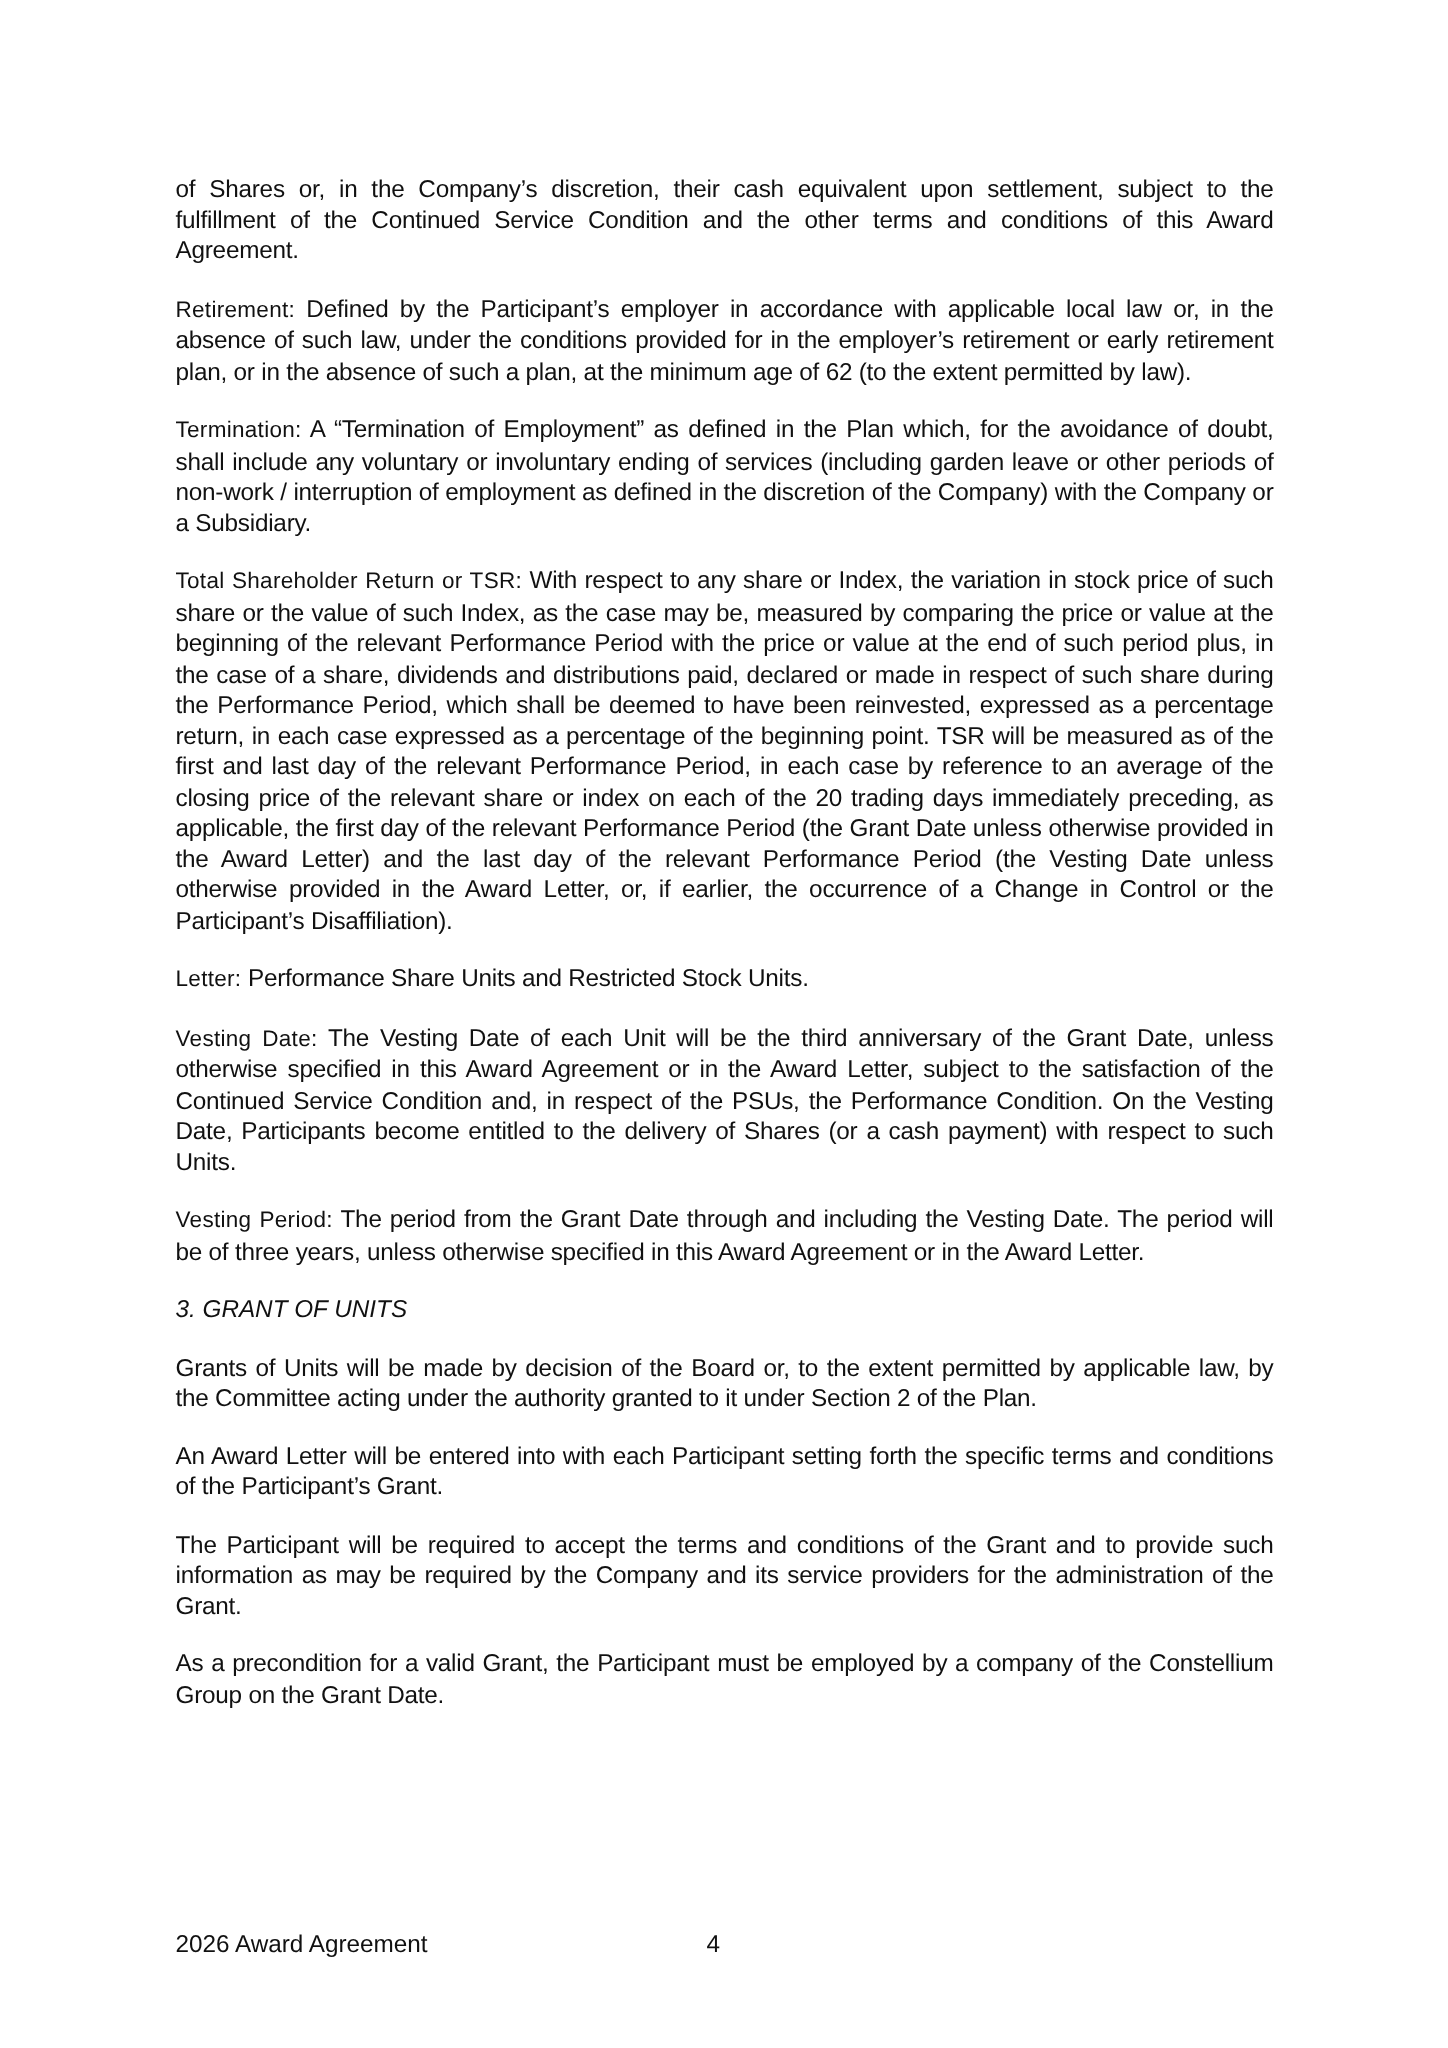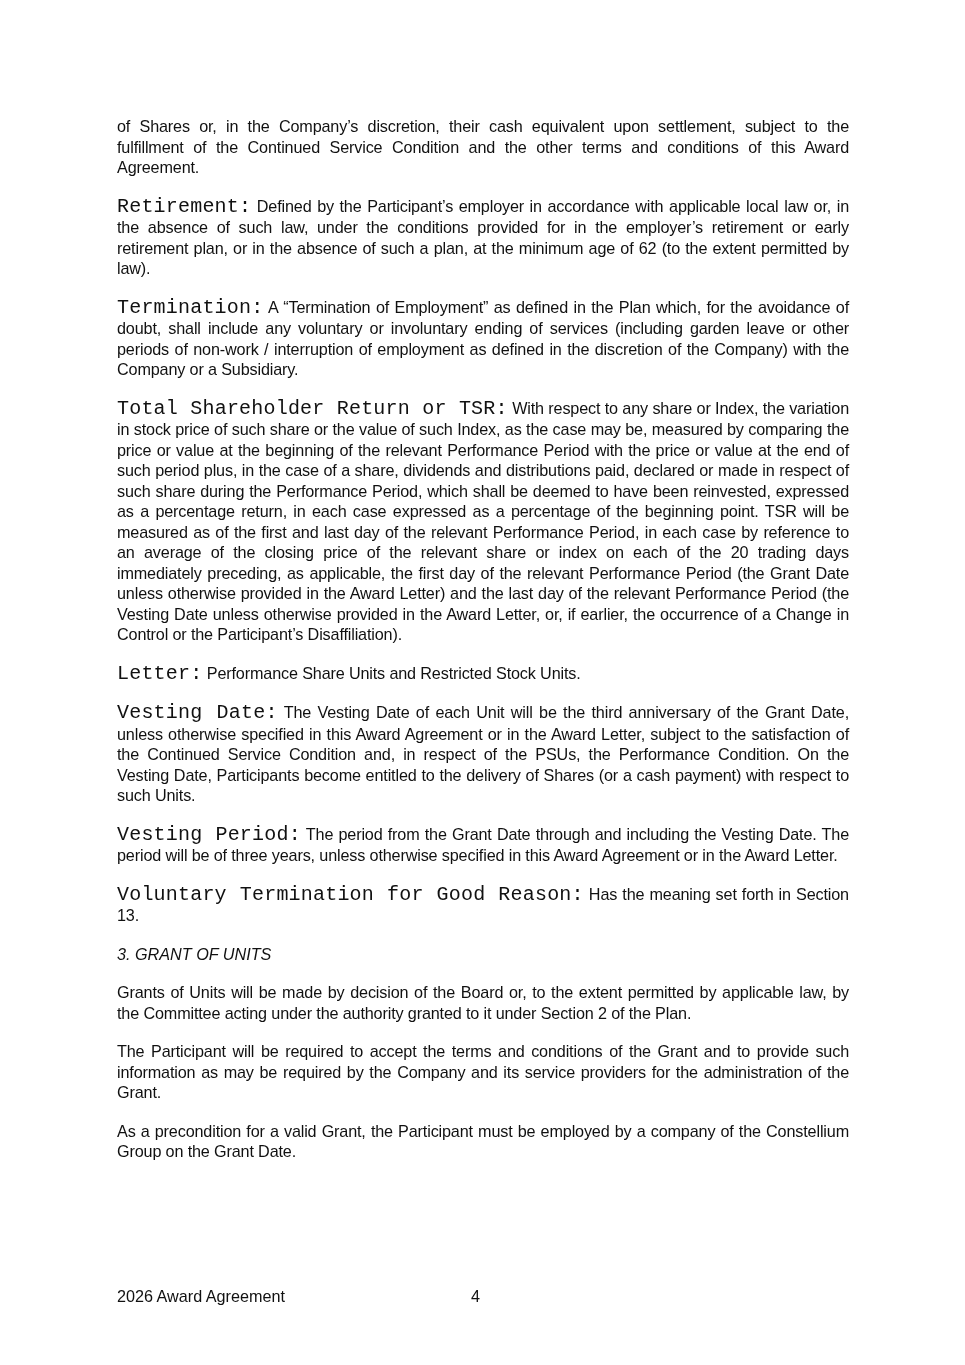--- a/index.html
+++ b/index.html
@@ -1,21 +1,21 @@
 <!DOCTYPE html>
 <html><head>
 <meta charset="utf-8">
 <style>
   html, body { margin: 0; padding: 0; background: #ffffff; }
   body { width: 965px; height: 1365px; position: relative; overflow: hidden;
          font-family: "Liberation Sans", sans-serif; color: #111111; }
   .page { position: absolute; left: 117px; top: 116px; width: 732px; }
   .para { font-size: 16.2px; line-height: 20.5px; text-align: justify; margin: 0 0 18px 0;
           letter-spacing: -0.15px; }
-  .term { font-family: Liberation Mono, monospace; font-size: 20px; letter-spacing: 0.2px; }
+  .term { font-family: Liberation Sans, sans-serif; font-size: 15px; letter-spacing: 0.2px; }
   .heading { font-size: 16.2px; line-height: 20.5px; margin: 0 0 18px 0; font-style: italic; }
   .footer { position: absolute; top: 1287px; left: 117px; font-size: 16.2px; }
   .footer .page-num { position: absolute; left: 354px; top: 0; }
 </style>
 </head>
 <body>
 
 <div class="page">
   <p class="para">of Shares or, in the Company’s discretion, their cash equivalent upon settlement, subject to the fulfillment of the Continued Service Condition and the other terms and conditions of this Award Agreement.</p>
 
@@ -24,25 +24,25 @@
   <p class="para"><span class="term">Termination:</span><span>  A “Termination of Employment” as defined in the Plan which, for the avoidance of doubt, shall include any voluntary or involuntary ending of services (including garden leave or other periods of non-work / interruption of employment as defined in the discretion of the Company) with the Company or a Subsidiary.</span></p>
 
   <p class="para"><span class="term">Total Shareholder Return or TSR:</span><span> With respect to any share or Index, the variation in stock price of such share or the value of such Index, as the case may be, measured by comparing the price or value at the beginning of the relevant Performance Period with the price or value at the end of such period plus, in the case of a share, dividends and distributions paid, declared or made in respect of such share during the Performance Period, which shall be deemed to have been reinvested, expressed as a percentage return, in each case expressed as a percentage of the beginning point. TSR will be measured as of the first and last day of the relevant Performance Period, in each case by reference to an average of the closing price of the relevant share or index on each of the 20 trading days immediately preceding, as applicable, the first day of the relevant Performance Period (the Grant Date unless otherwise provided in the Award Letter) and the last day of the relevant Performance Period (the Vesting Date unless otherwise provided in the Award Letter, or, if earlier, the occurrence of a Change in Control or the Participant’s Disaffiliation).</span></p>
 
   <p class="para"><span class="term">Letter:</span><span>  Performance Share Units and Restricted Stock Units.</span></p>
 
   <p class="para"><span class="term">Vesting Date:</span><span> The Vesting Date of each Unit will be the third anniversary of the Grant Date, unless otherwise specified in this Award Agreement or in the Award Letter, subject to the satisfaction of the Continued Service Condition and, in respect of the PSUs, the Performance Condition. On the Vesting Date, Participants become entitled to the delivery of Shares (or a cash payment) with respect to such Units.</span></p>
 
   <p class="para"><span class="term">Vesting Period:</span><span>  The period from the Grant Date through and including the Vesting Date.  The period will be of three years, unless otherwise specified in this Award Agreement or in the Award Letter.</span></p>
 
-  <p class="para"><span class="term">Voluntary Termination for Good Reason:</span><span>  Has the meaning set forth in Section 13.</span></p>
 
   <p class="heading">3.  GRANT OF UNITS</p>
 
   <p class="para">Grants of Units will be made by decision of the Board or, to the extent permitted by applicable law, by the Committee acting under the authority granted to it under Section 2 of the Plan.</p>
+  <p class="para">An Award Letter will be entered into with each Participant setting forth the specific terms and conditions of the Participant’s Grant.</p>
   <p class="para">The Participant will be required to accept the terms and conditions of the Grant and to provide such information as may be required by the Company and its service providers for the administration of the Grant.</p>
   <p class="para">As a precondition for a valid Grant, the Participant must be employed by a company of the Constellium Group on the Grant Date.</p>
 </div>
 
 <div class="footer">
   <span>2026 Award Agreement</span>
   <span class="page-num">4</span>
 </div>
 
 </body></html>

